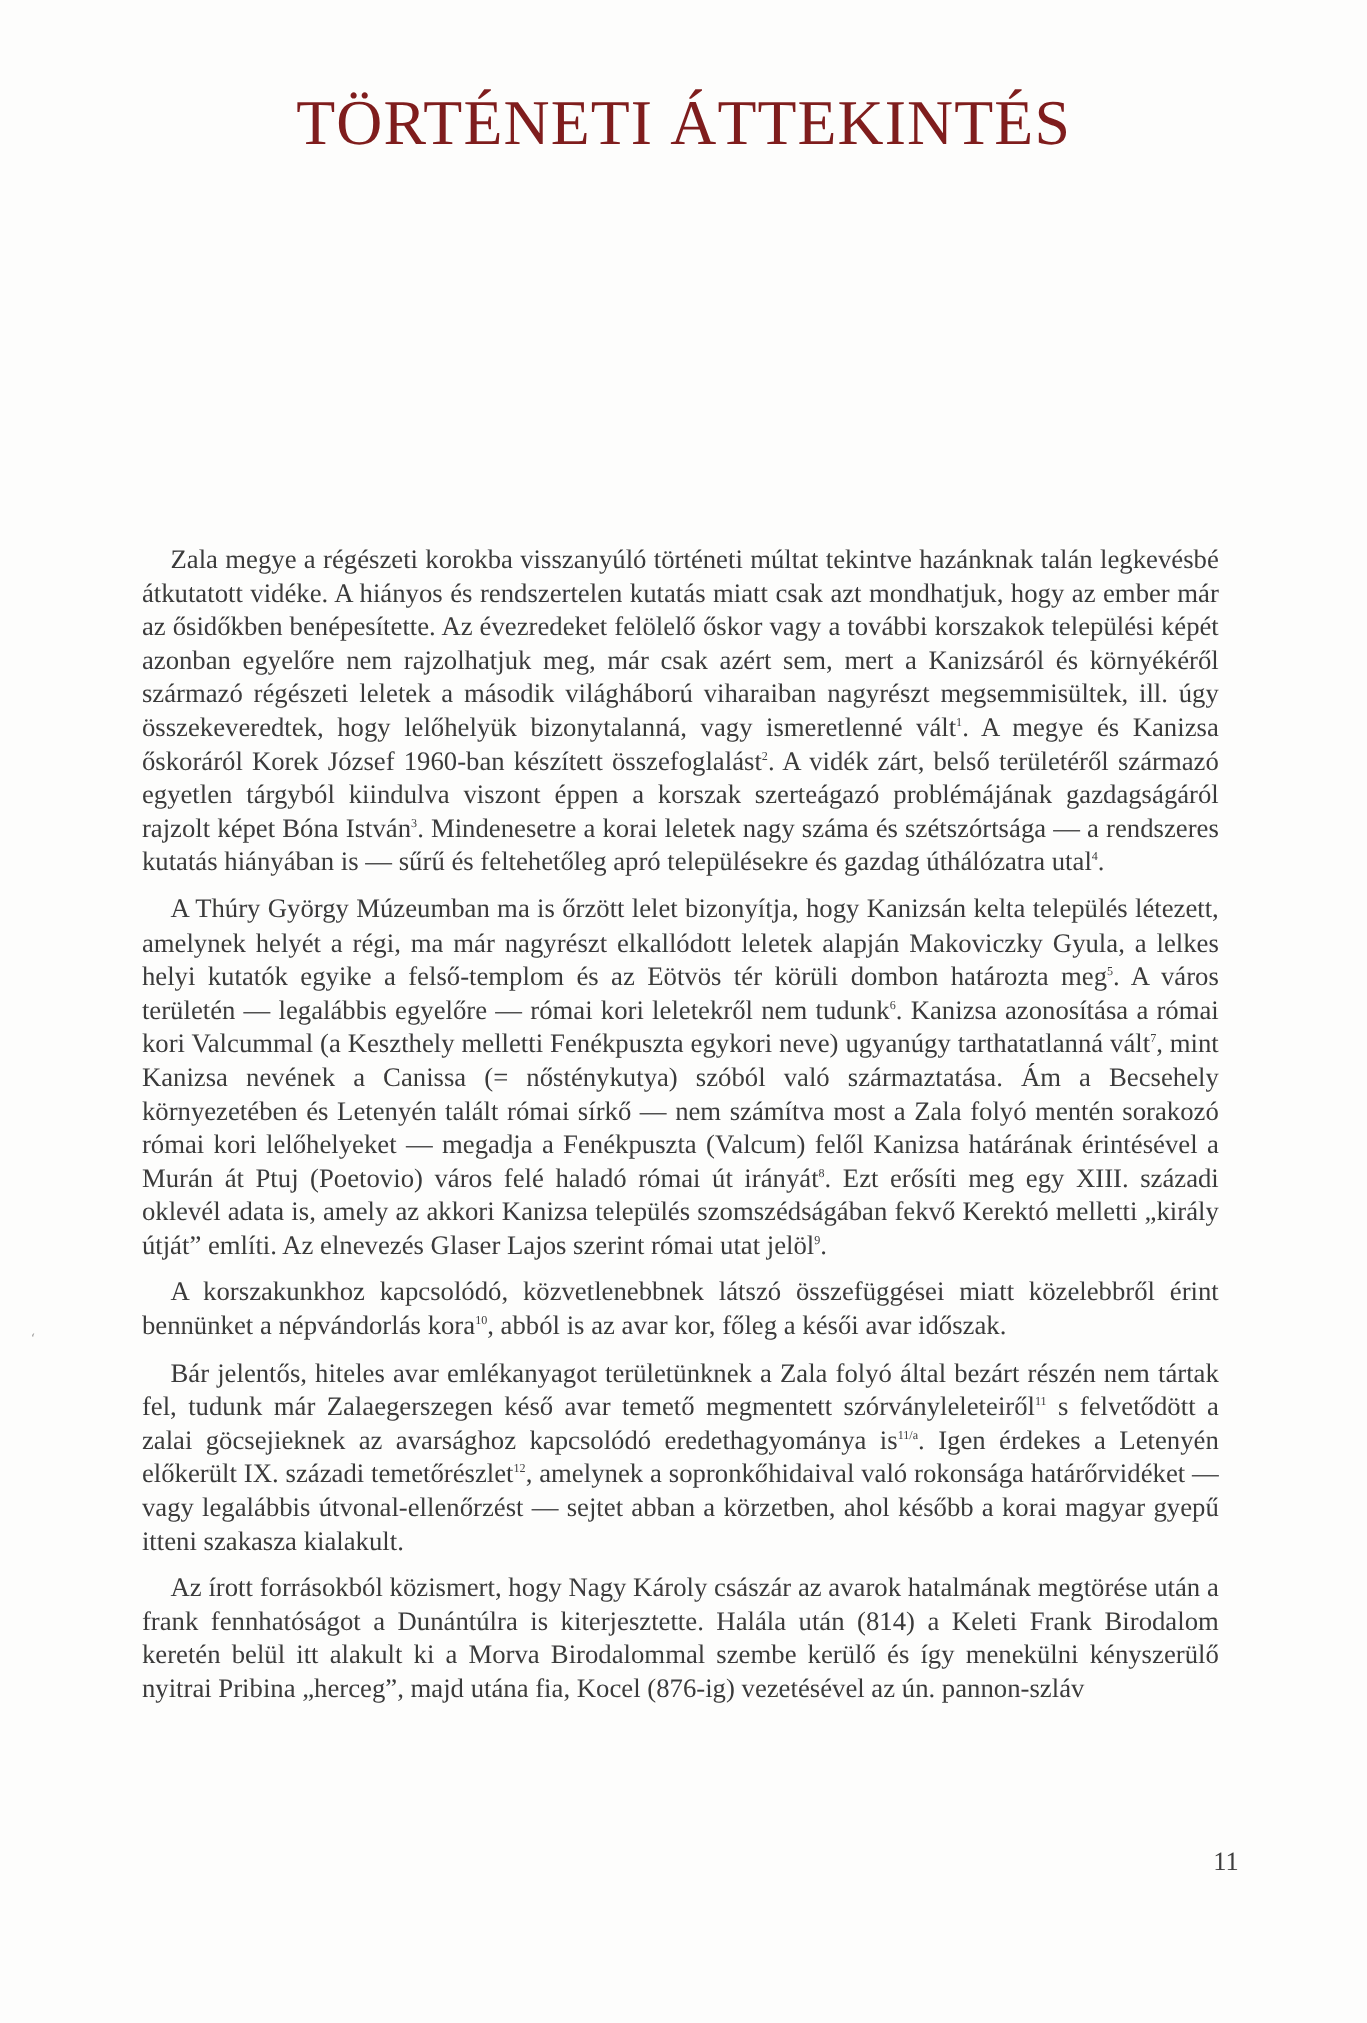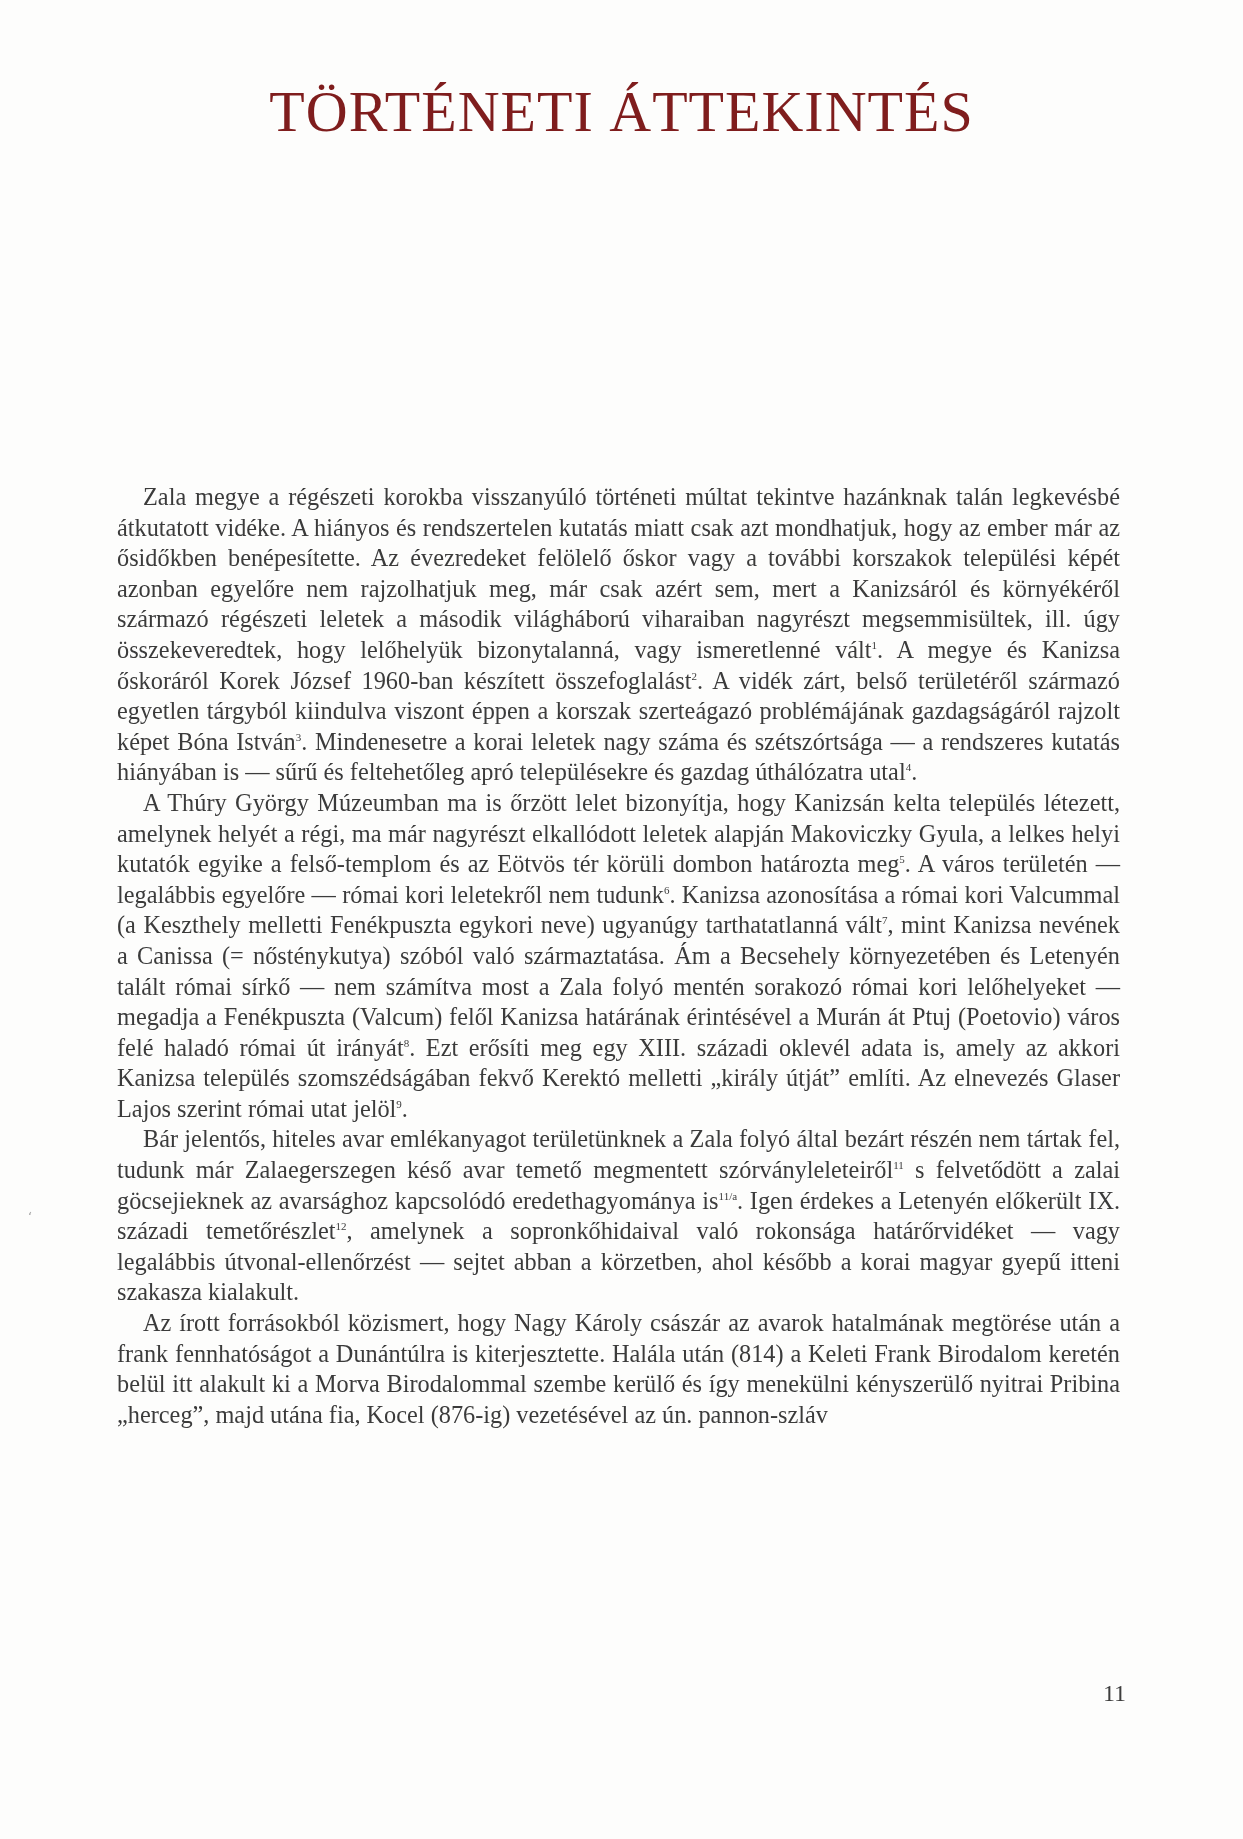--- a/index.html
+++ b/index.html
@@ -30,21 +30,21 @@
     top: 482px;
     left: 117px;
     width: 1003px;
     font-family: "Liberation Serif", "DejaVu Serif", serif;
     font-size: 24.3px;
     line-height: 30.6px;
     text-align: justify;
     hyphens: manual;
   }
   .body-text p {
-    margin: 0;
+    margin: 12px;
     text-indent: 0;
   }
   .body-text p.indent { text-indent: 26px; }
   .body-text p.first { text-indent: 26px; }
   sup {
     font-size: 11px;
     line-height: 0;
     vertical-align: 9px;
   }
   .page-number {
@@ -64,19 +64,20 @@
   }
 </style>
 </head>
 <body>
 
 <h1 class="page-title">TÖRTÉNETI ÁTTEKINTÉS</h1>
 
 <div class="body-text">
   <p class="first">Zala megye a régészeti korokba visszanyúló történeti múltat tekintve hazánknak talán leg­kevésbé átkutatott vidéke. A hiányos és rendszertelen kutatás miatt csak azt mondhatjuk, hogy az ember már az ősidőkben benépesítette. Az évezredeket felölelő őskor vagy a további korsza­kok települési képét azonban egyelőre nem rajzolhatjuk meg, már csak azért sem, mert a Kani­zsáról és környékéről származó régészeti leletek a második világháború viharaiban nagyrészt megsemmisültek, ill. úgy összekeveredtek, hogy lelőhelyük bizonytalanná, vagy ismeretlenné vált<sup>1</sup>. A megye és Kanizsa őskoráról Korek József 1960-ban készített összefoglalást<sup>2</sup>. A vidék zárt, belső területéről származó egyetlen tárgyból kiindulva viszont éppen a korszak szerteága­zó problémájának gazdagságáról rajzolt képet Bóna István<sup>3</sup>. Mindenesetre a korai leletek nagy száma és szétszórtsága — a rendszeres kutatás hiányában is — sűrű és feltehetőleg apró települé­sekre és gazdag úthálózatra utal<sup>4</sup>.</p>
   <p class="indent">A Thúry György Múzeumban ma is őrzött lelet bizonyítja, hogy Kanizsán kelta település létezett, amelynek helyét a régi, ma már nagyrészt elkallódott leletek alapján Makoviczky Gyula, a lelkes helyi kutatók egyike a felső-templom és az Eötvös tér körüli dombon határozta meg<sup>5</sup>. A város területén — legalábbis egyelőre — római kori leletekről nem tudunk<sup>6</sup>. Kanizsa azonosítása a római kori Valcummal (a Keszthely melletti Fenékpuszta egykori neve) ugyanúgy tarthatatlanná vált<sup>7</sup>, mint Kanizsa nevének a Canissa (= nősténykutya) szóból való származta­tása. Ám a Becsehely környezetében és Letenyén talált római sírkő — nem számítva most a Zala folyó mentén sorakozó római kori lelőhelyeket — megadja a Fenékpuszta (Valcum) felől Kani­zsa határának érintésével a Murán át Ptuj (Poetovio) város felé haladó római út irányát<sup>8</sup>. Ezt erősíti meg egy XIII. századi oklevél adata is, amely az akkori Kanizsa település szomszédságá­ban fekvő Kerektó melletti „király útját” említi. Az elnevezés Glaser Lajos szerint római utat jelöl<sup>9</sup>.</p>
+  <p class="indent">A korszakunkhoz kapcsolódó, közvetlenebbnek látszó összefüggései miatt közelebbről érint bennünket a népvándorlás kora<sup>10</sup>, abból is az avar kor, főleg a késői avar időszak.</p>
   <p class="indent">Bár jelentős, hiteles avar emlékanyagot területünknek a Zala folyó által bezárt részén nem tártak fel, tudunk már Zalaegerszegen késő avar temető megmentett szórványleleteiről<sup>11</sup> s fel­vetődött a zalai göcsejieknek az avarsághoz kapcsolódó eredethagyománya is<sup>11/a</sup>. Igen érdekes a Letenyén előkerült IX. századi temetőrészlet<sup>12</sup>, amelynek a sopronkőhidaival való rokonsága határőrvidéket — vagy legalábbis útvonal-ellenőrzést — sejtet abban a körzetben, ahol később a korai magyar gyepű itteni szakasza kialakult.</p>
   <p class="indent">Az írott forrásokból közismert, hogy Nagy Károly császár az avarok hatalmának megtörése után a frank fennhatóságot a Dunántúlra is kiterjesztette. Halála után (814) a Keleti Frank Biro­dalom keretén belül itt alakult ki a Morva Birodalommal szembe kerülő és így menekülni kény­szerülő nyitrai Pribina „herceg”, majd utána fia, Kocel (876-ig) vezetésével az ún. pannon-szláv</p>
 </div>
 
 <span class="stray-mark">ʻ</span>
 
 <div class="page-number">11</div>
 
 </body></html>

